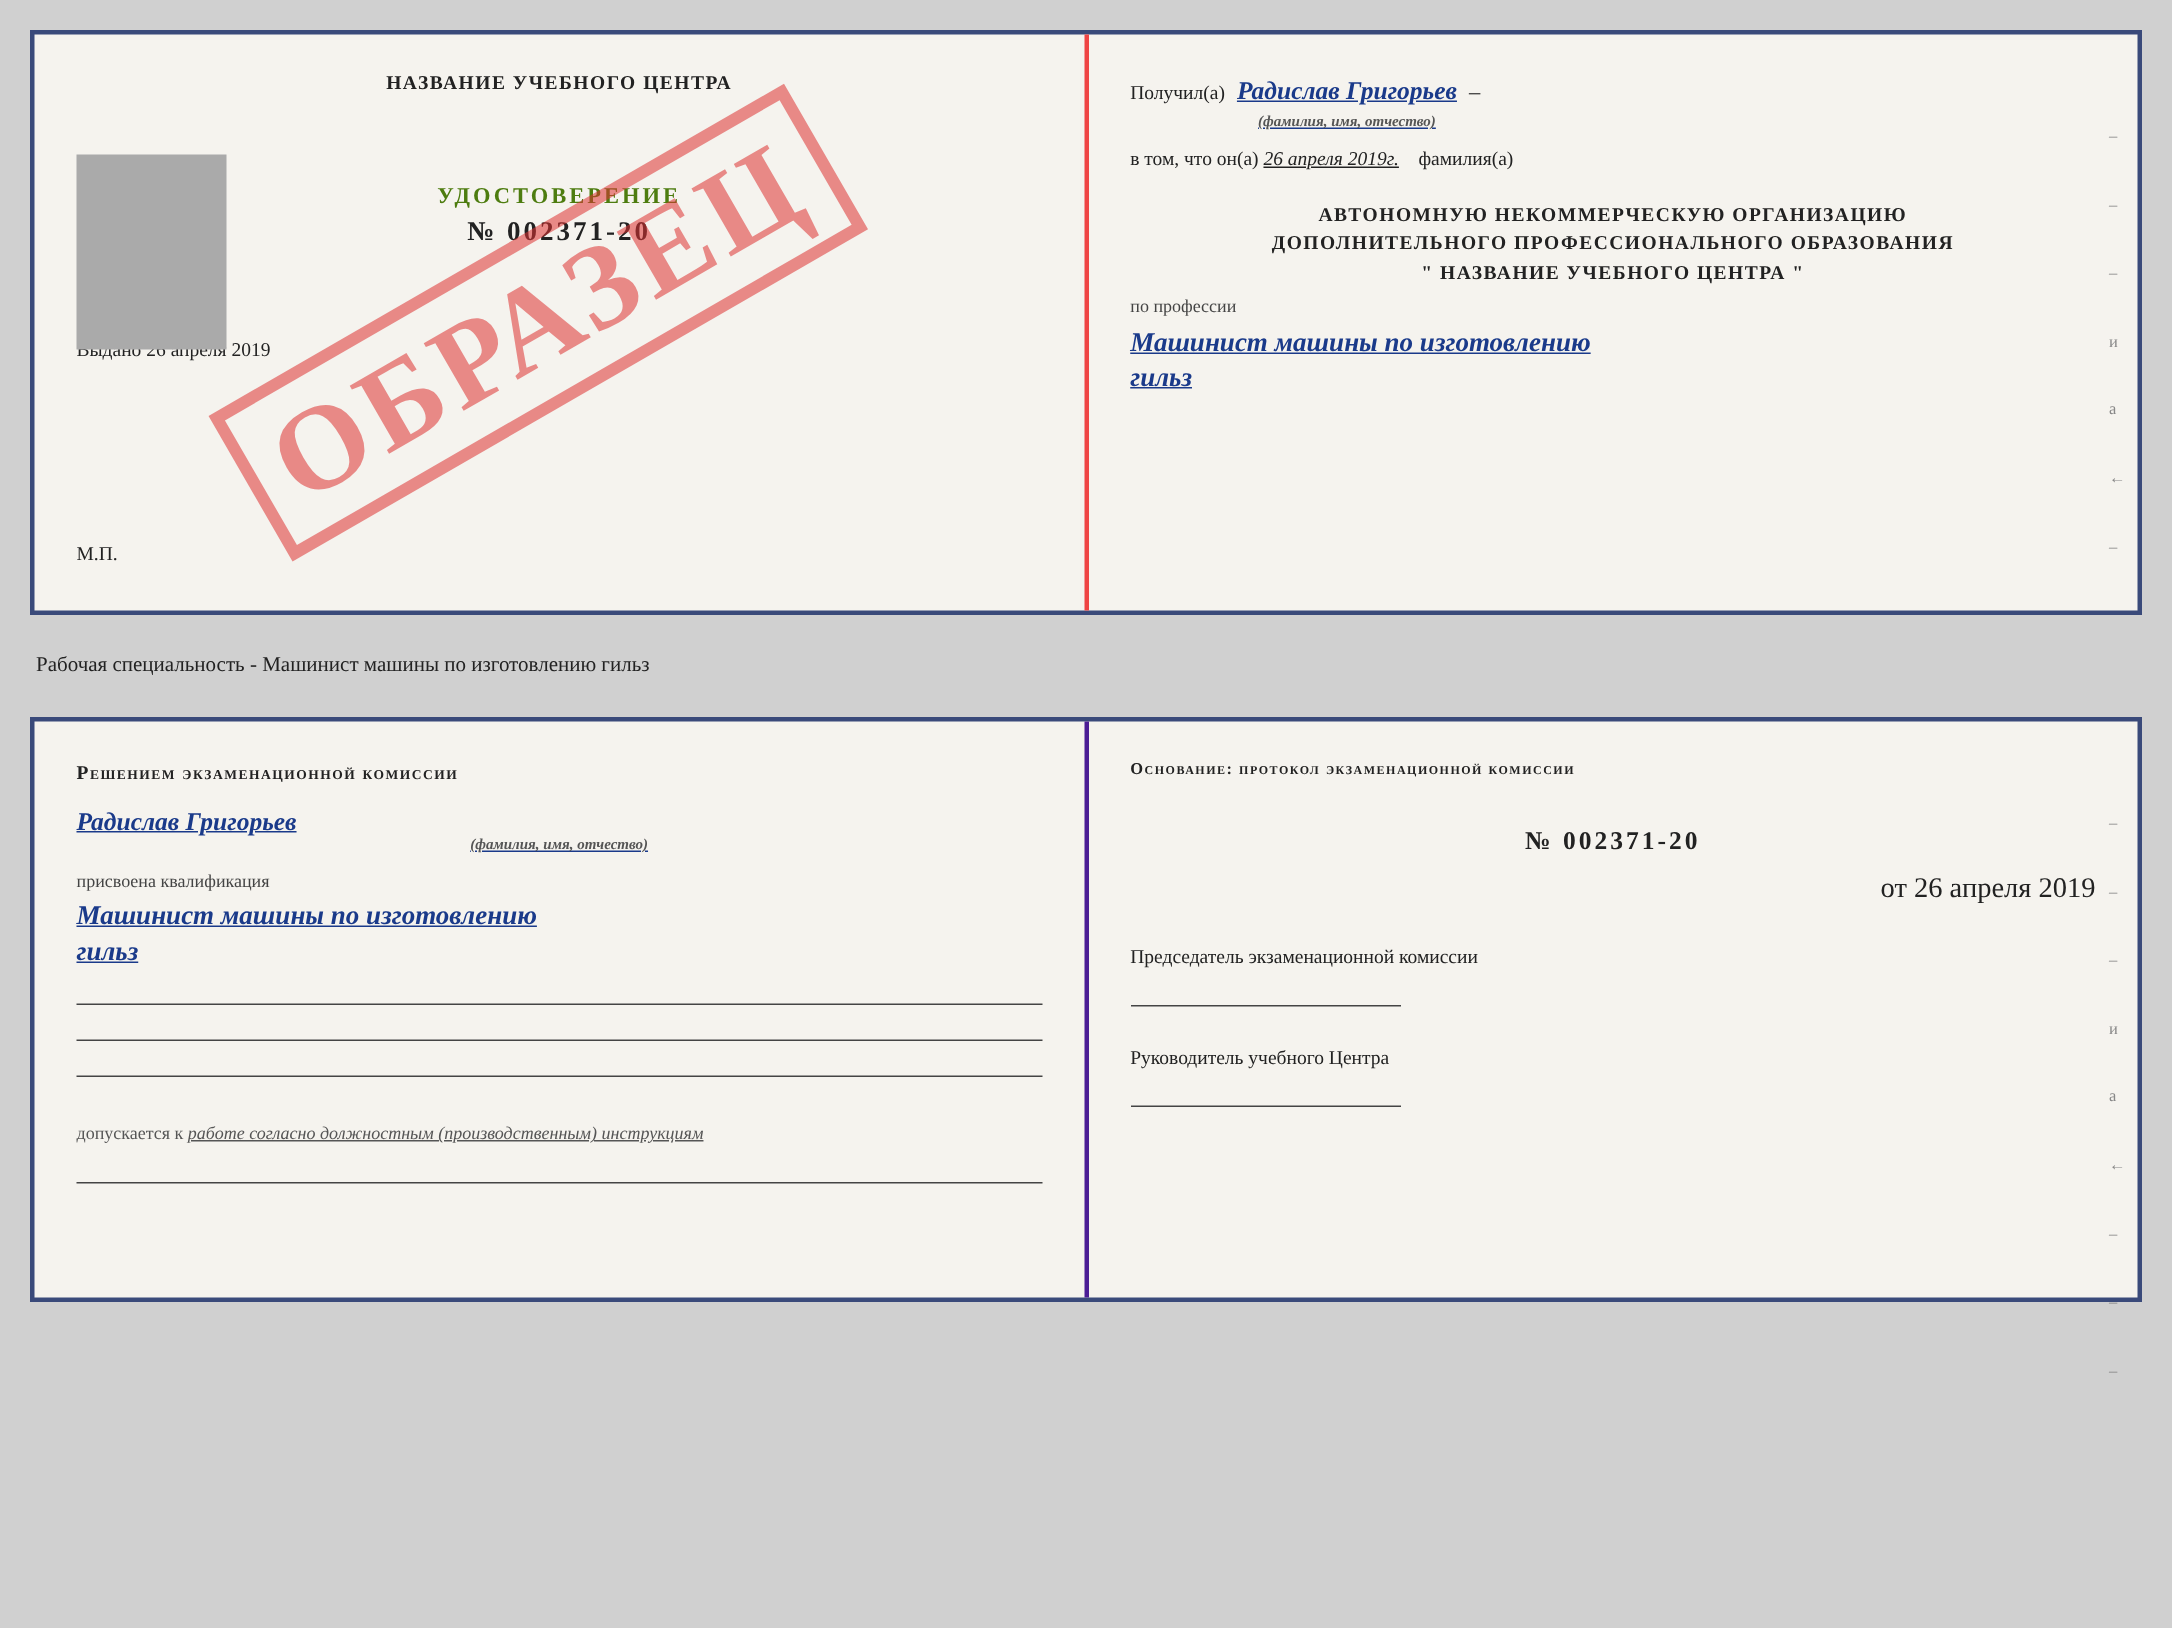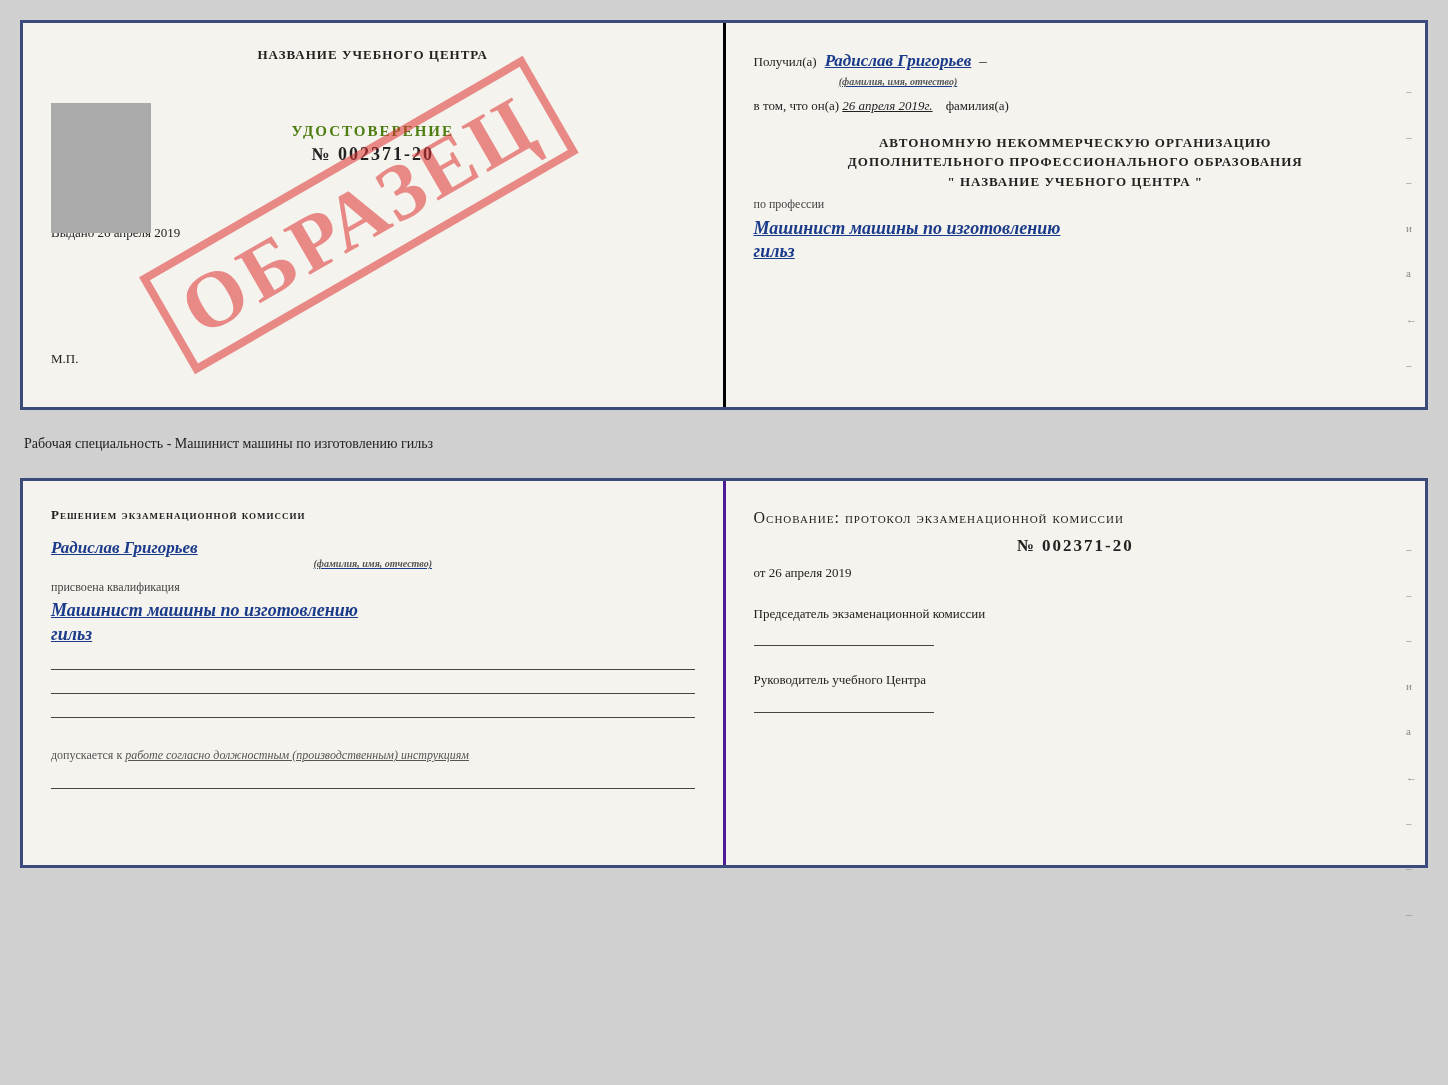--- a/index.html
+++ b/index.html
@@ -27,21 +27,21 @@
       min-height: 390px;
     }
 
     .diploma-left, .diploma-right {
       flex: 1;
       padding: 24px 28px;
       position: relative;
     }
 
     .diploma-left {
-      border-right: 3px solid #000000;
+      border-right: 3px solid #ef4444;
     }
 
     
     .school-title {
       text-align: center;
       font-size: 13px;
       font-weight: bold;
       letter-spacing: 1px;
       color: #222;
       margin-bottom: 10px;
@@ -70,21 +70,21 @@
       font-size: 13px;
       color: #222;
       margin-top: 60px;
     }
 
     .mp-line {
       font-size: 13px;
       color: #222;
       margin-top: 16px;
       position: absolute;
-      bottom: 40px;
+      bottom: 30px;
       left: 28px;
     }
 
     
     .watermark-obrazec {
       position: absolute;
       top: 50%;
       left: 48%;
       transform: translate(-50%, -50%) rotate(-30deg);
       font-size: 80px;
@@ -276,38 +276,38 @@
     }
 
     .underline-block {
       border-bottom: 1px solid #444;
       margin: 6px 0;
       height: 18px;
     }
 
     
     .qual-right-title {
-      font-size: 16px;
+      font-size: 11px;
       letter-spacing: 1px;
-      font-weight: normal;
+      font-weight: bold;
       font-variant: small-caps;
-      margin-bottom: 1px;
+      margin-bottom: 24px;
     }
 
     .protocol-number {
       text-align: center;
       font-size: 17px;
       letter-spacing: 2px;
       font-weight: bold;
       margin-bottom: 4px;
     }
 
     .protocol-date {
-      text-align: left;
-      font-size: 13px;
+      text-align: right;
+      font-size: 19px;
       margin-bottom: 20px;
     }
 
     .commission-head {
       font-size: 13px;
       margin-bottom: 24px;
     }
 
     .signature-line {
       border-bottom: 1px solid #444;

